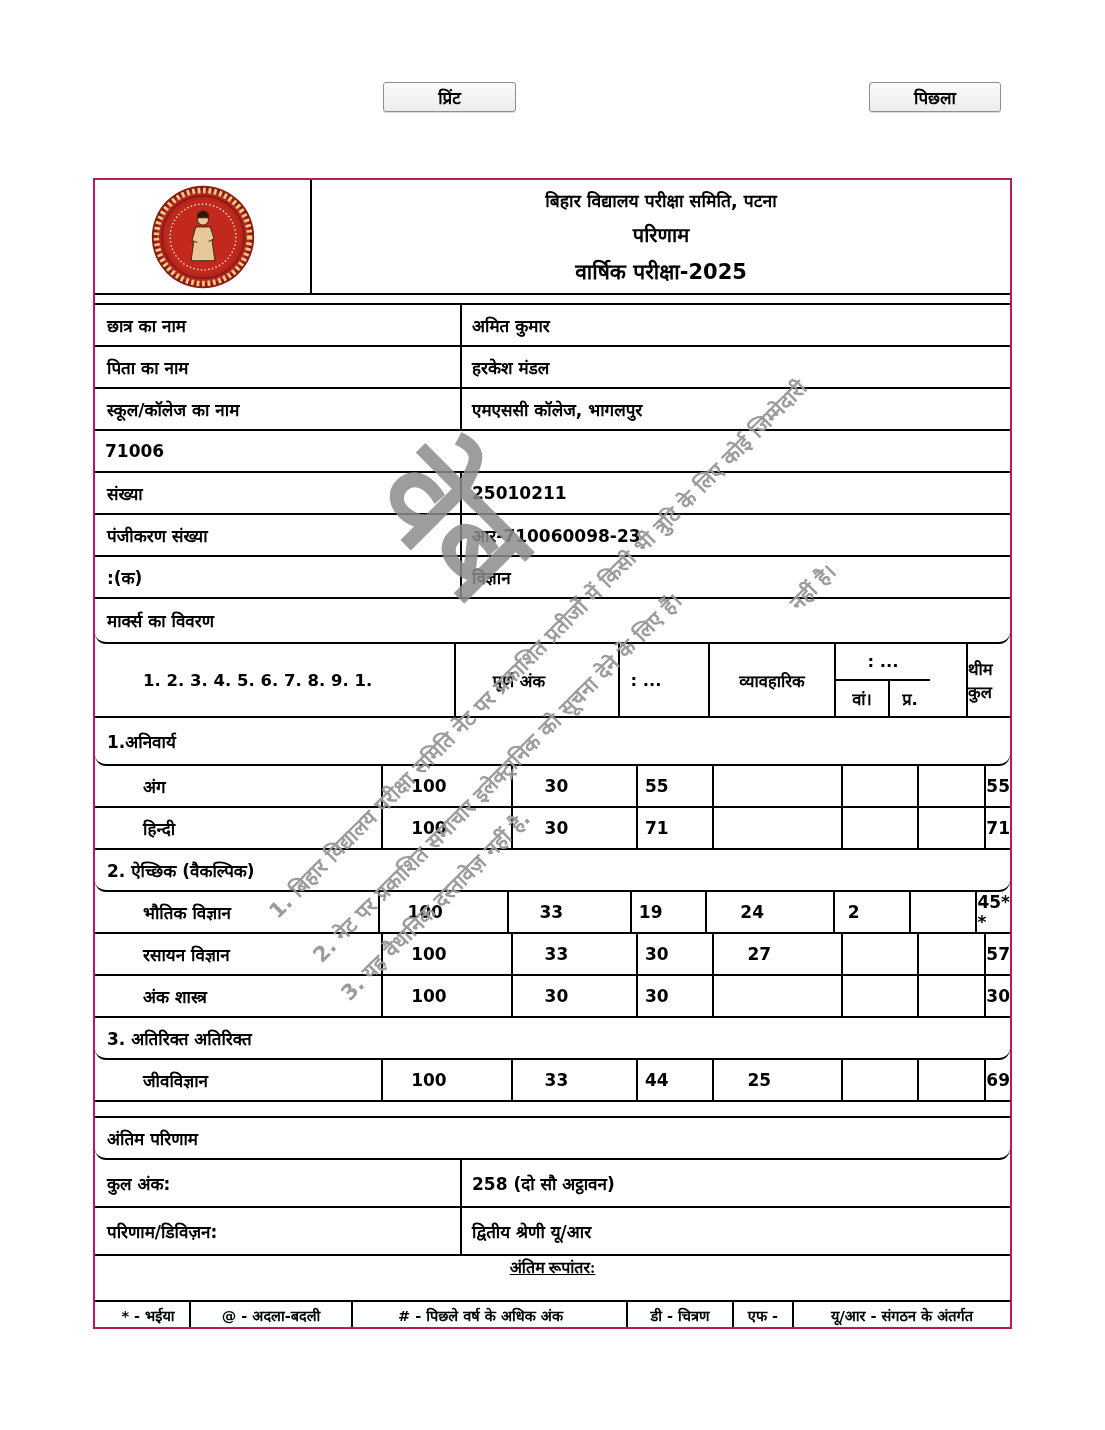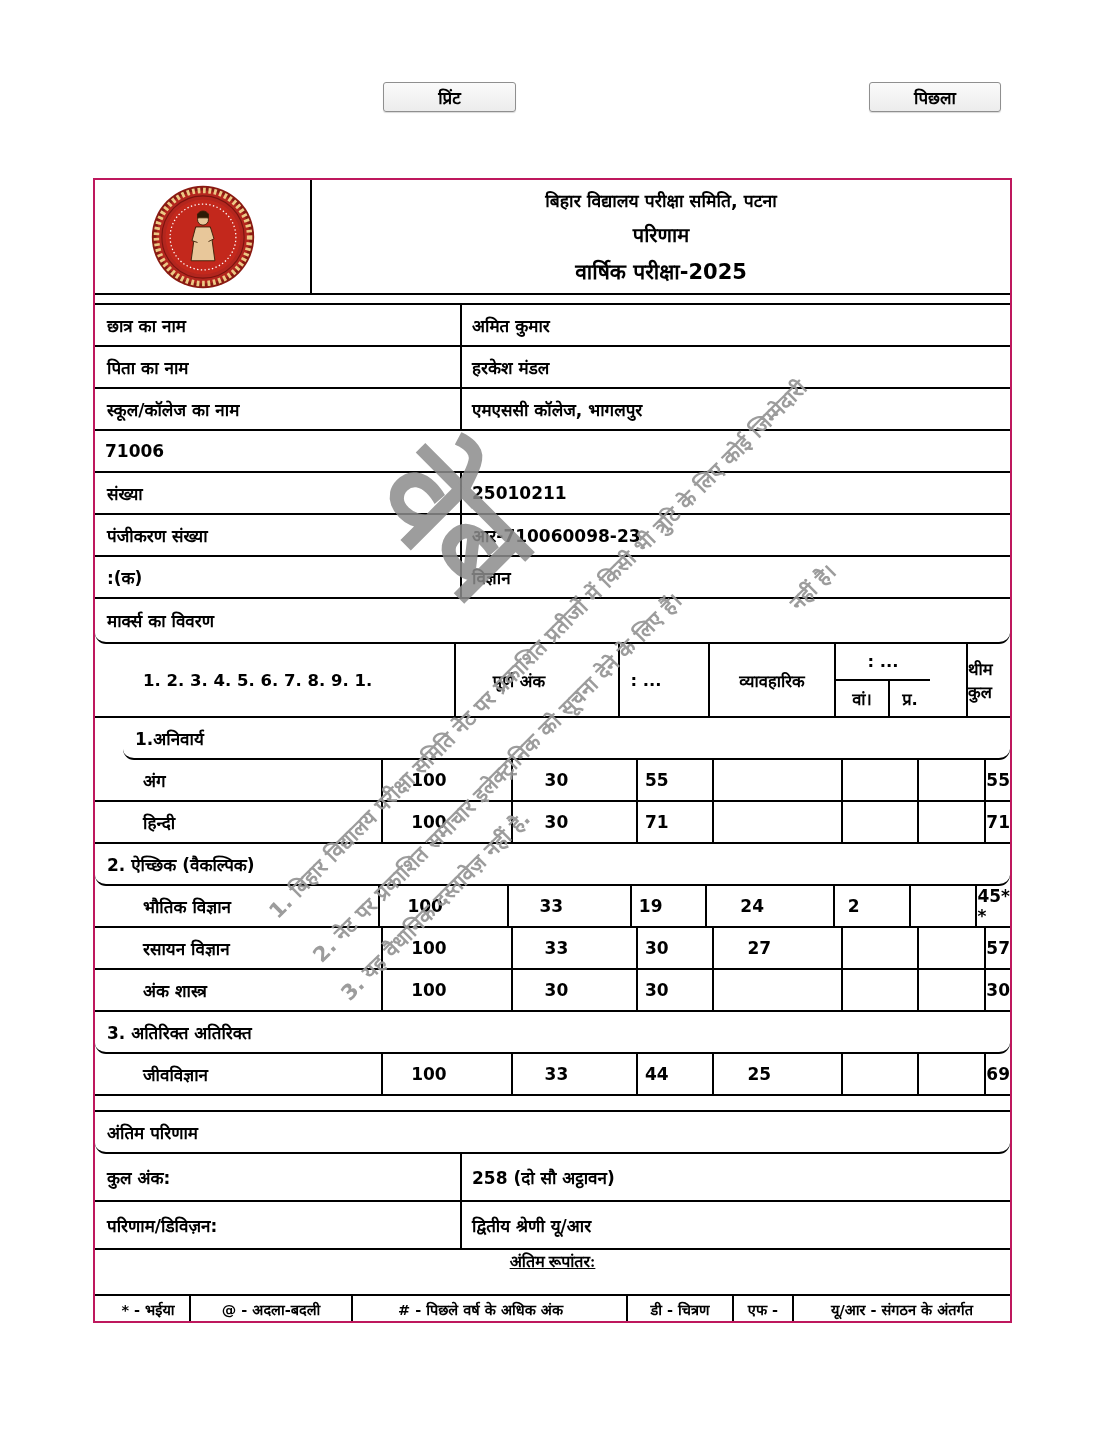--- a/index.html
+++ b/index.html
@@ -37,21 +37,21 @@
   .t3{font-size:21px;font-weight:bold;margin-top:9px;}
   .spacer{height:10px;}
   .spacer2{height:16px;}
   .info-row{height:42px;align-items:stretch;}
   .ilabel{width:367px;box-sizing:border-box;border-right:2px solid #000;
     display:flex;align-items:center;padding-left:12px;font-size:17px;font-weight:bold;}
   .ivalue{flex:1;display:flex;align-items:center;padding-left:10px;font-size:17px;font-weight:bold;}
   .secfull{height:45px;display:flex;align-items:center;padding-left:12px;
     font-size:17px;font-weight:bold;box-sizing:border-box;border-bottom:2px solid #000;border-radius:11px;}
   .sec42{height:42px;}
-  .sec40{height:42px;margin-left:28px;}
+  .sec40{height:48px;}
   
   .mhead{height:74px;}
   .mrow{height:42px;}
   .c{box-sizing:border-box;border-left:2px solid #000;display:flex;align-items:center;
      justify-content:center;font-size:17px;font-weight:bold;margin-left:36px;}
   .c.first{border-left:none;justify-content:flex-start;padding-left:12px;}
   .w0{width:287px;}.w1{width:128px;}.w2{width:120px;}.w3{width:54px;}
   .w4{width:126px;}.w5{width:54px;}.w6{width:42px;}.w7{flex:1;}
   .hc{font-size:16.5px;}
   .hsplit{width:96px;box-sizing:border-box;border-left:2px solid #000;display:flex;flex-direction:column;}

